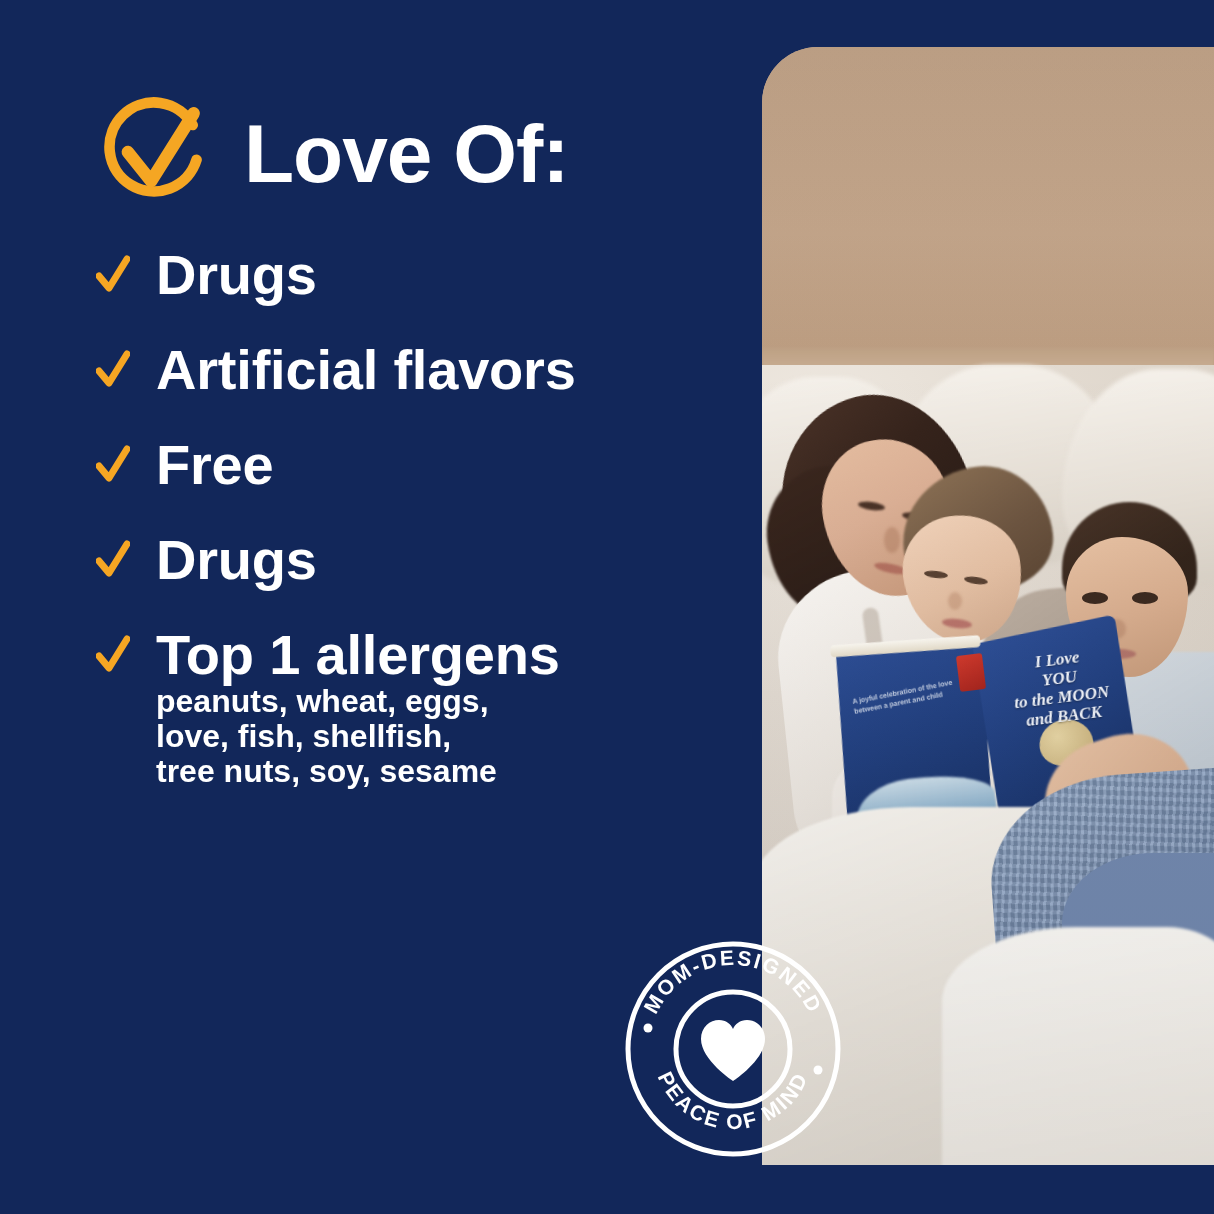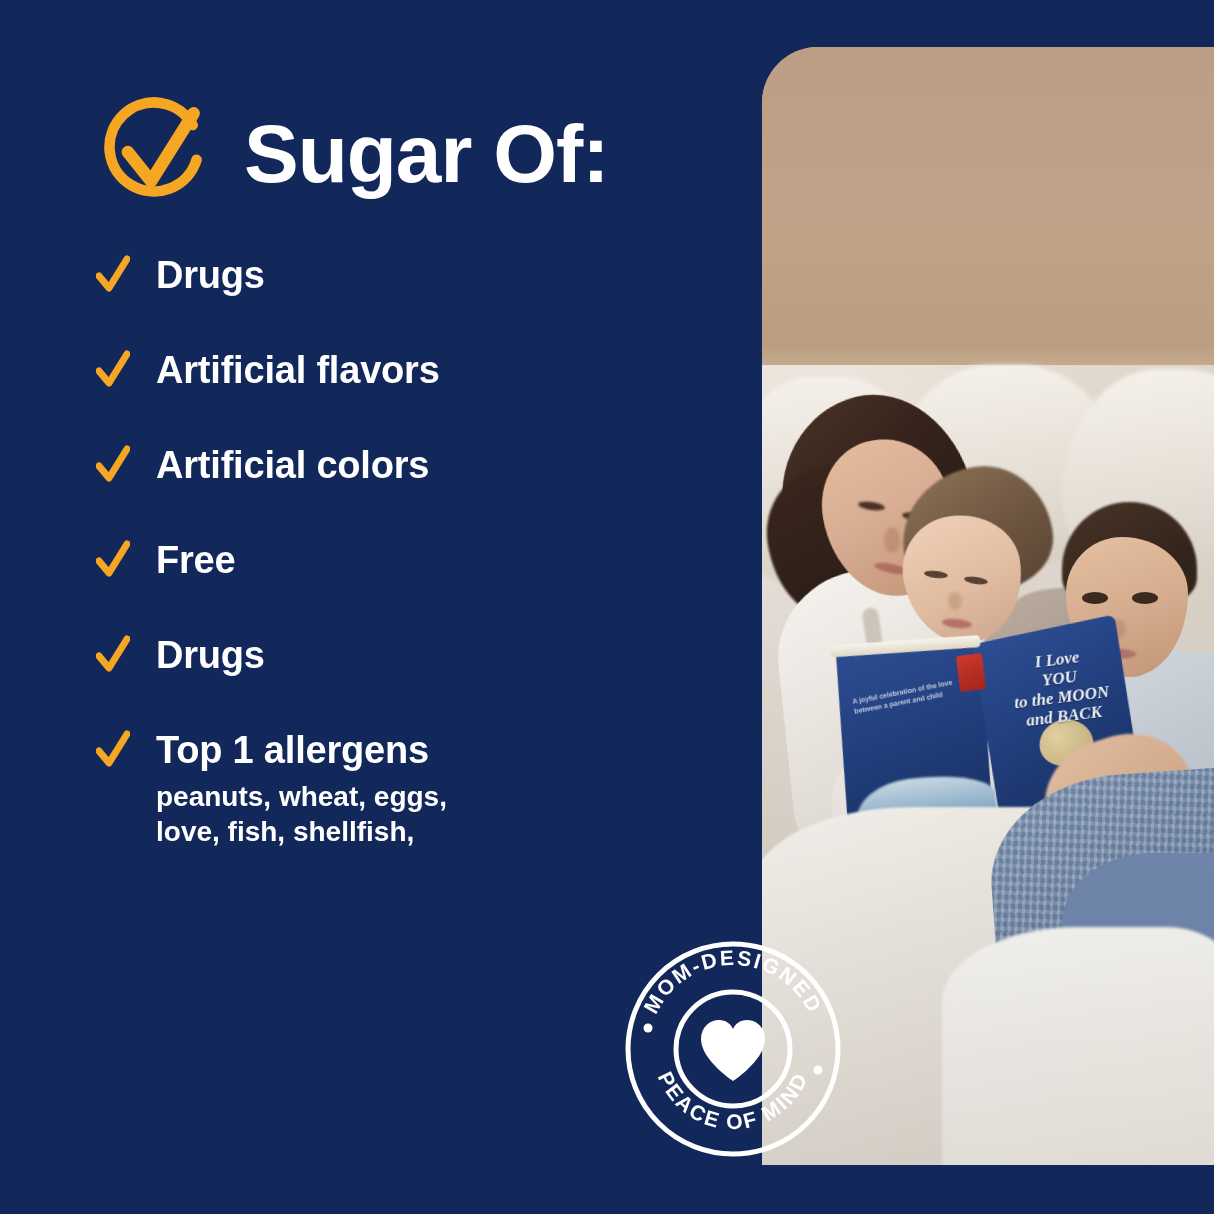--- a/index.html
+++ b/index.html
@@ -312,28 +312,28 @@
   .free-item:last-child { margin-bottom: 0; }
   .tick {
     flex: 0 0 auto;
     width: 34px;
     height: 42px;
     margin-right: 26px;
     margin-top: 2px;
   }
   .free-label {
     color: #ffffff;
-    font-size: 38px;
+    font-size: 56px;
     font-weight: bold;
     line-height: 46px;
     letter-spacing: -0.2px;
   }
   .free-sub {
     color: #ffffff;
-    font-size: 28px;
+    font-size: 32px;
     font-weight: bold;
     line-height: 35px;
     margin-top: 6px;
     letter-spacing: 0;
   }
 
   
   .seal {
     position: absolute;
     left: 624px;
@@ -411,21 +411,21 @@
     <div class="blanket-white2"></div>
 
     <div class="photo-warm"></div>
   </div>
 
   <div class="heading-row">
     <svg class="logo-check" viewBox="0 0 120 120">
       <path d="M100 30 A46 46 0 1 0 104 66" fill="none" stroke="#f5a623" stroke-width="11" stroke-linecap="round"></path>
       <path d="M33 58 L57 88 L101 18" fill="none" stroke="#f5a623" stroke-width="13" stroke-linecap="round" stroke-linejoin="round"></path>
     </svg>
-    <div class="heading-text">Sugar Of:</div>
+    <div class="heading-text">Love Of:</div>
   </div>
 
   <div class="free-list">
 
     <div class="free-item">
       <svg class="tick" viewBox="0 0 34 42">
         <path d="M3 22 L13 34 L31 5" fill="none" stroke="#f5a623" stroke-width="7" stroke-linecap="round" stroke-linejoin="round"></path>
       </svg>
       <div>
         <div class="free-label">Drugs</div>
@@ -435,28 +435,20 @@
 
     <div class="free-item">
       <svg class="tick" viewBox="0 0 34 42">
         <path d="M3 22 L13 34 L31 5" fill="none" stroke="#f5a623" stroke-width="7" stroke-linecap="round" stroke-linejoin="round"></path>
       </svg>
       <div>
         <div class="free-label">Artificial flavors</div>
       </div>
     </div>
 
-    <div class="free-item">
-      <svg class="tick" viewBox="0 0 34 42">
-        <path d="M3 22 L13 34 L31 5" fill="none" stroke="#f5a623" stroke-width="7" stroke-linecap="round" stroke-linejoin="round"></path>
-      </svg>
-      <div>
-        <div class="free-label">Artificial colors</div>
-      </div>
-    </div>
 
     <div class="free-item">
       <svg class="tick" viewBox="0 0 34 42">
         <path d="M3 22 L13 34 L31 5" fill="none" stroke="#f5a623" stroke-width="7" stroke-linecap="round" stroke-linejoin="round"></path>
       </svg>
       <div>
         <div class="free-label">Free</div>
       </div>
     </div>
 
@@ -471,20 +463,21 @@
 
     <div class="free-item">
       <svg class="tick" viewBox="0 0 34 42">
         <path d="M3 22 L13 34 L31 5" fill="none" stroke="#f5a623" stroke-width="7" stroke-linecap="round" stroke-linejoin="round"></path>
       </svg>
       <div>
         <div class="free-label">Top 1 allergens</div>
         <div class="free-sub">
           <span>peanuts, wheat, eggs,</span><br>
           <span>love, fish, shellfish,</span><br>
+          <span>tree nuts, soy, sesame</span>
         </div>
       </div>
     </div>
 
   </div>
 
   <div class="seal">
     <svg viewBox="0 0 218 218">
       <defs>
         <path id="arcTop" d="M 25 109 A 84 84 0 0 1 193 109"></path>

